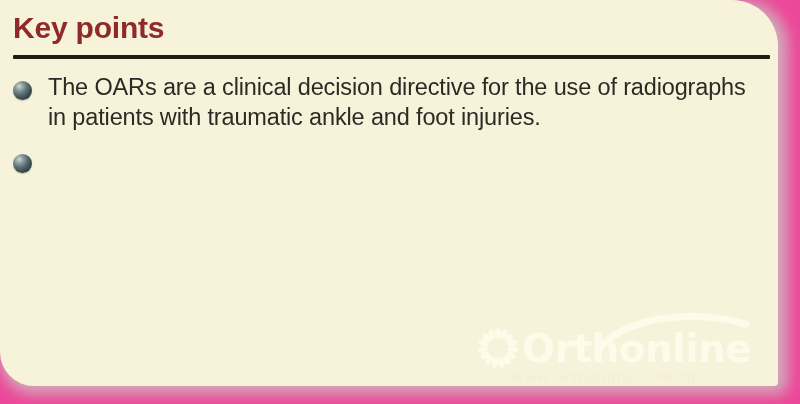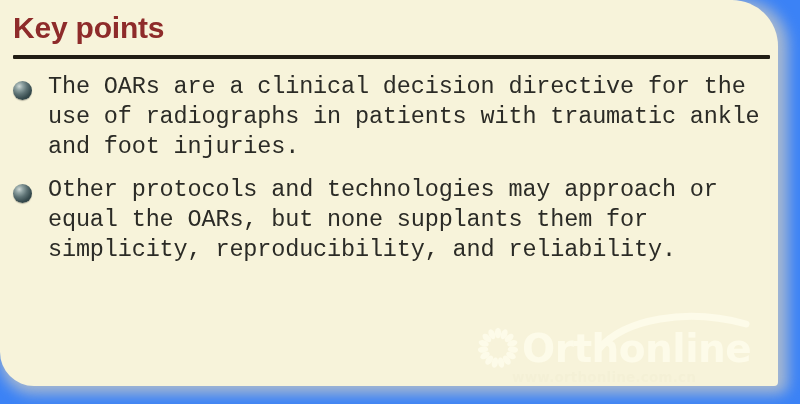--- a/index.html
+++ b/index.html
@@ -12,21 +12,21 @@
     width: 800px;
     height: 404px;
     overflow: hidden;
     font-family: "Liberation Sans", sans-serif;
   }
 
   #stage {
     position: relative;
     width: 800px;
     height: 404px;
-    background: #3b82f6;
+    background: #ec4899;
   }
 
   
   .panel-shadow {
     position: absolute;
     left: 0;
     top: 0;
     width: 788px;
     height: 394px;
     border-top-right-radius: 46px;
@@ -156,21 +156,21 @@
         #35494c 68%,
         #25363a 100%);
     box-shadow: 0 1px 1px rgba(0,0,0,0.25);
   }
 
   .point-text {
     font-size: 23.5px;
     line-height: 30px;
     color: #2b2b26;
     letter-spacing: -0.15px;
-    font-family: Liberation Mono, monospace;
+    font-family: Liberation Sans, sans-serif;
   }
 </style>
 </head>
 <body>
 
 <div id="stage">
 
   <div class="panel-shadow"></div>
 
   <div class="panel">
@@ -249,19 +249,18 @@
     <div class="points">
 
       <div class="point">
         <span class="bullet"></span>
         <span class="point-text">The OARs are a clinical decision directive for the use of radiographs in patients with traumatic ankle and foot injuries.</span>
       </div>
 
 
       <div class="point">
         <span class="bullet"></span>
-        <span class="point-text">Other protocols and technologies may approach or equal the OARs, but none supplants them for simplicity, reproducibility, and reliability.</span>
       </div>
 
     </div>
 
   </div>
 </div>
 
 </body></html>

